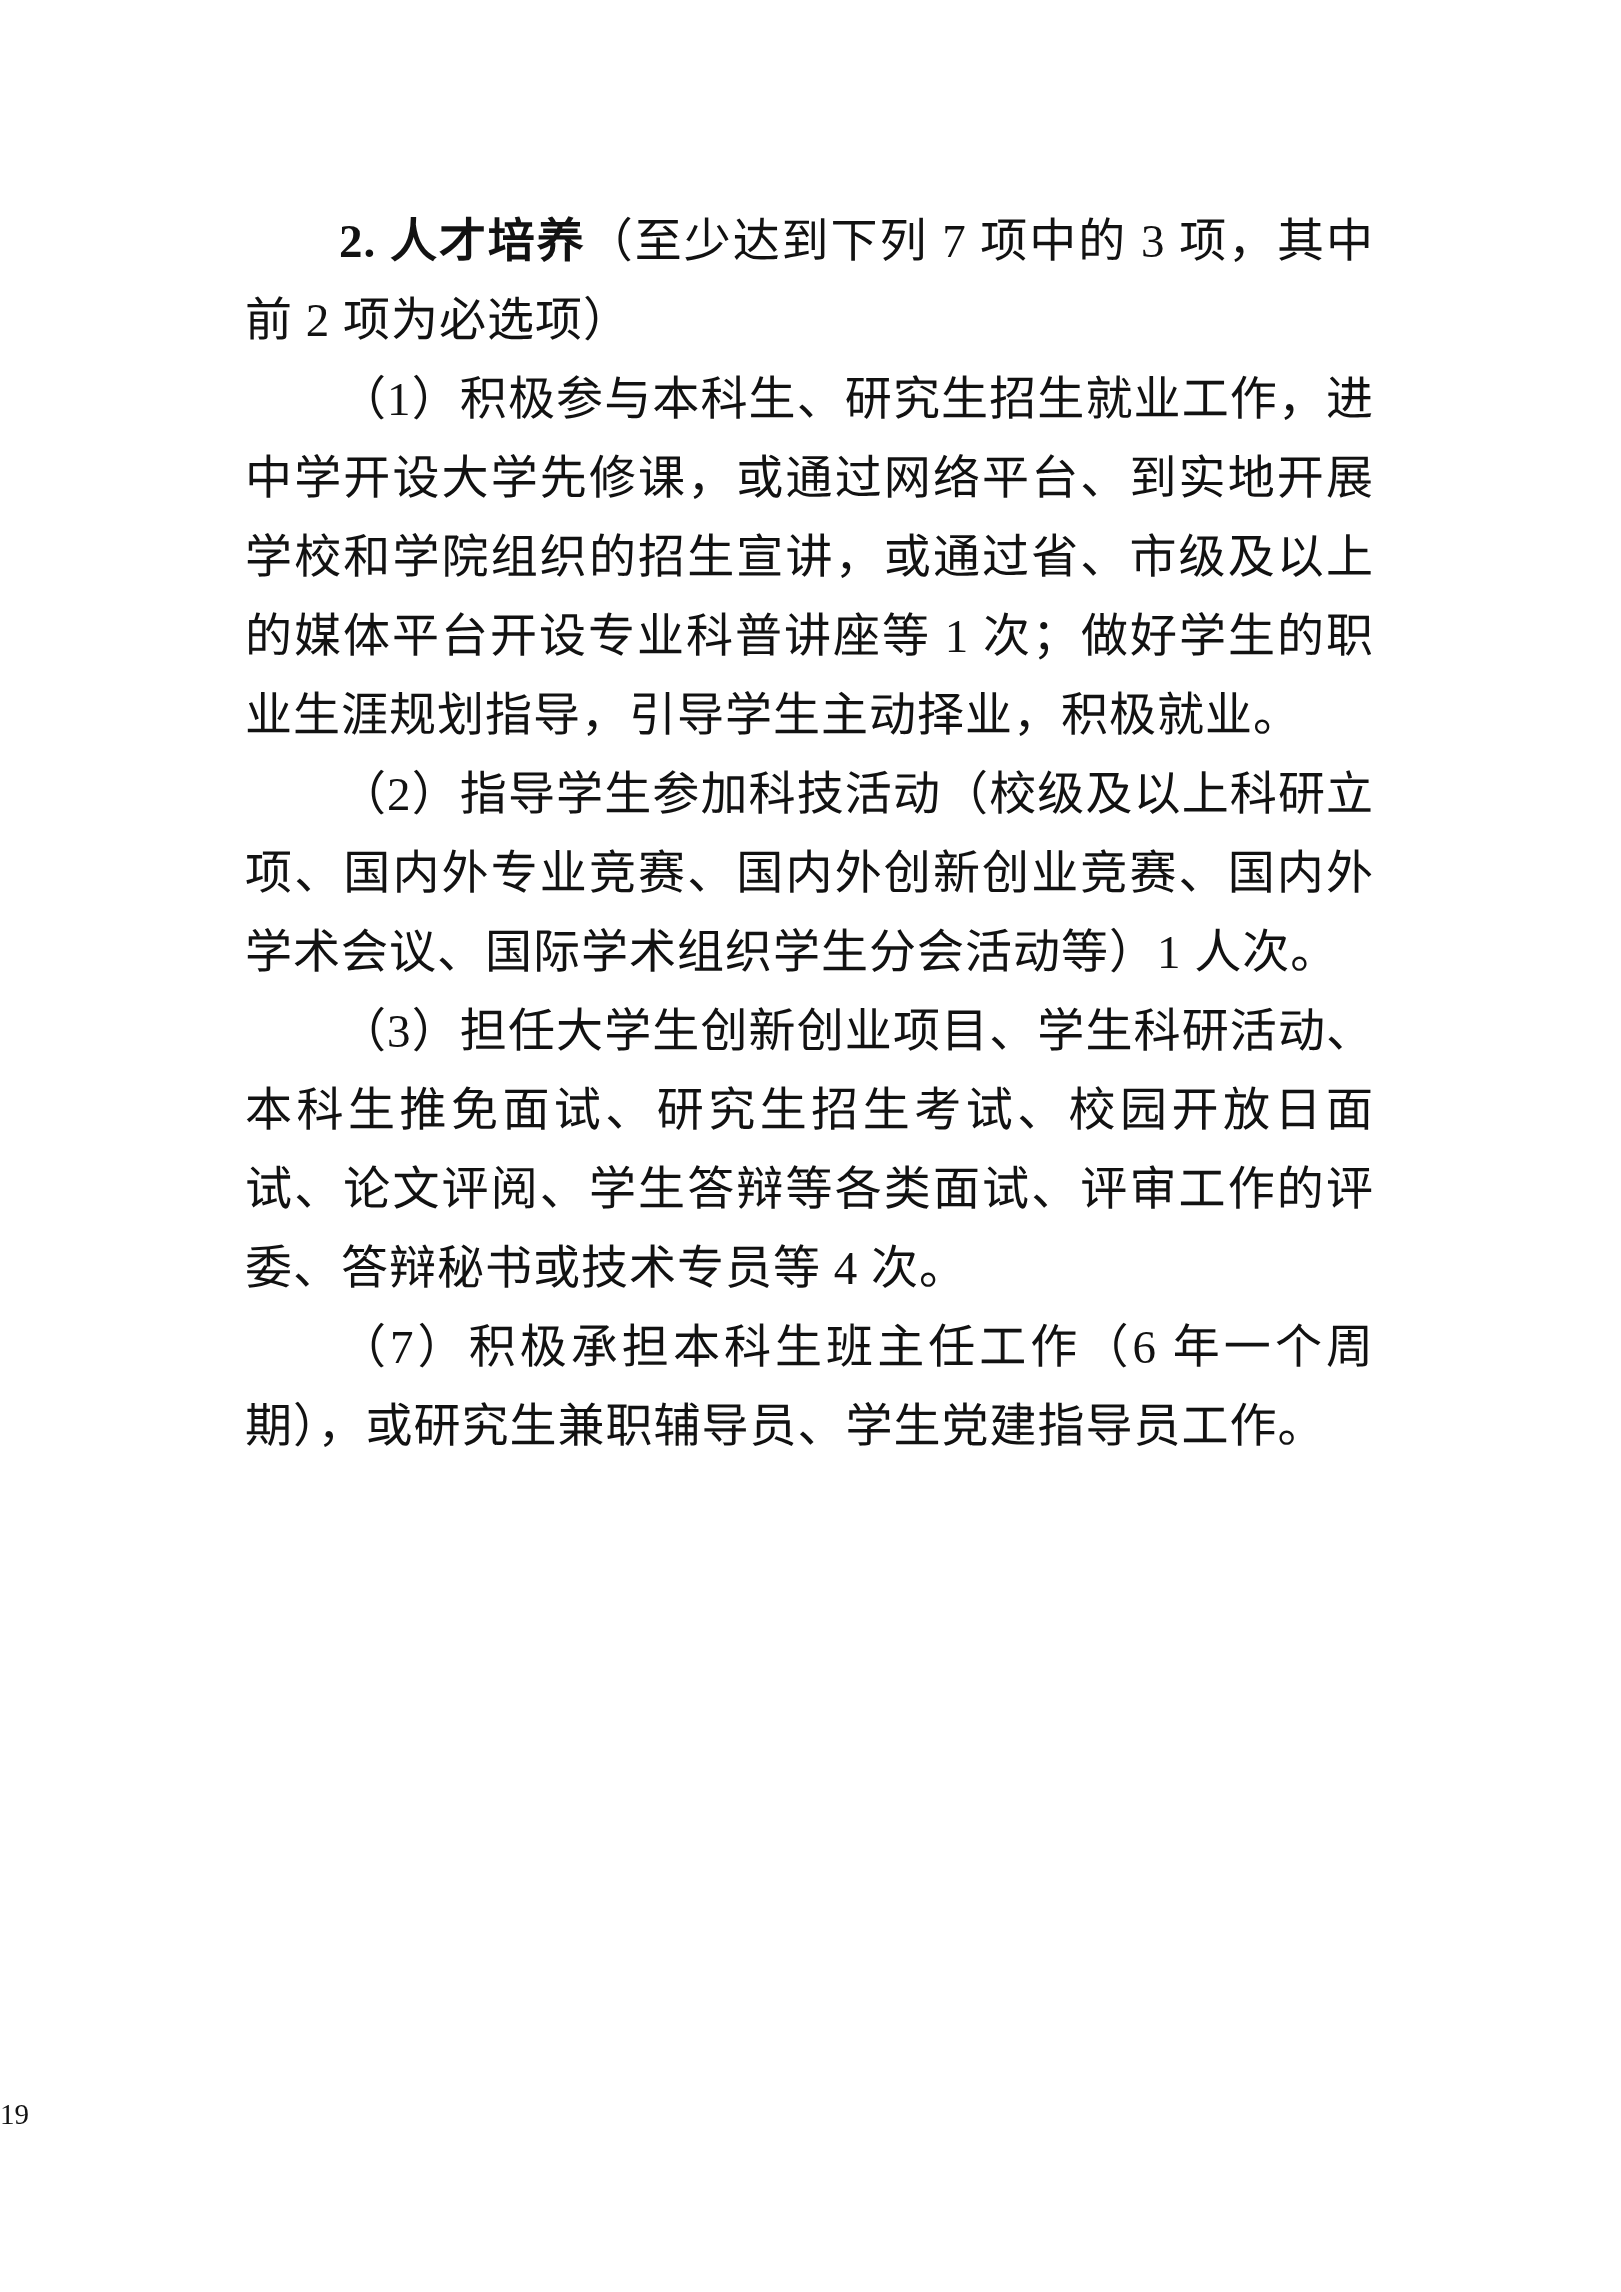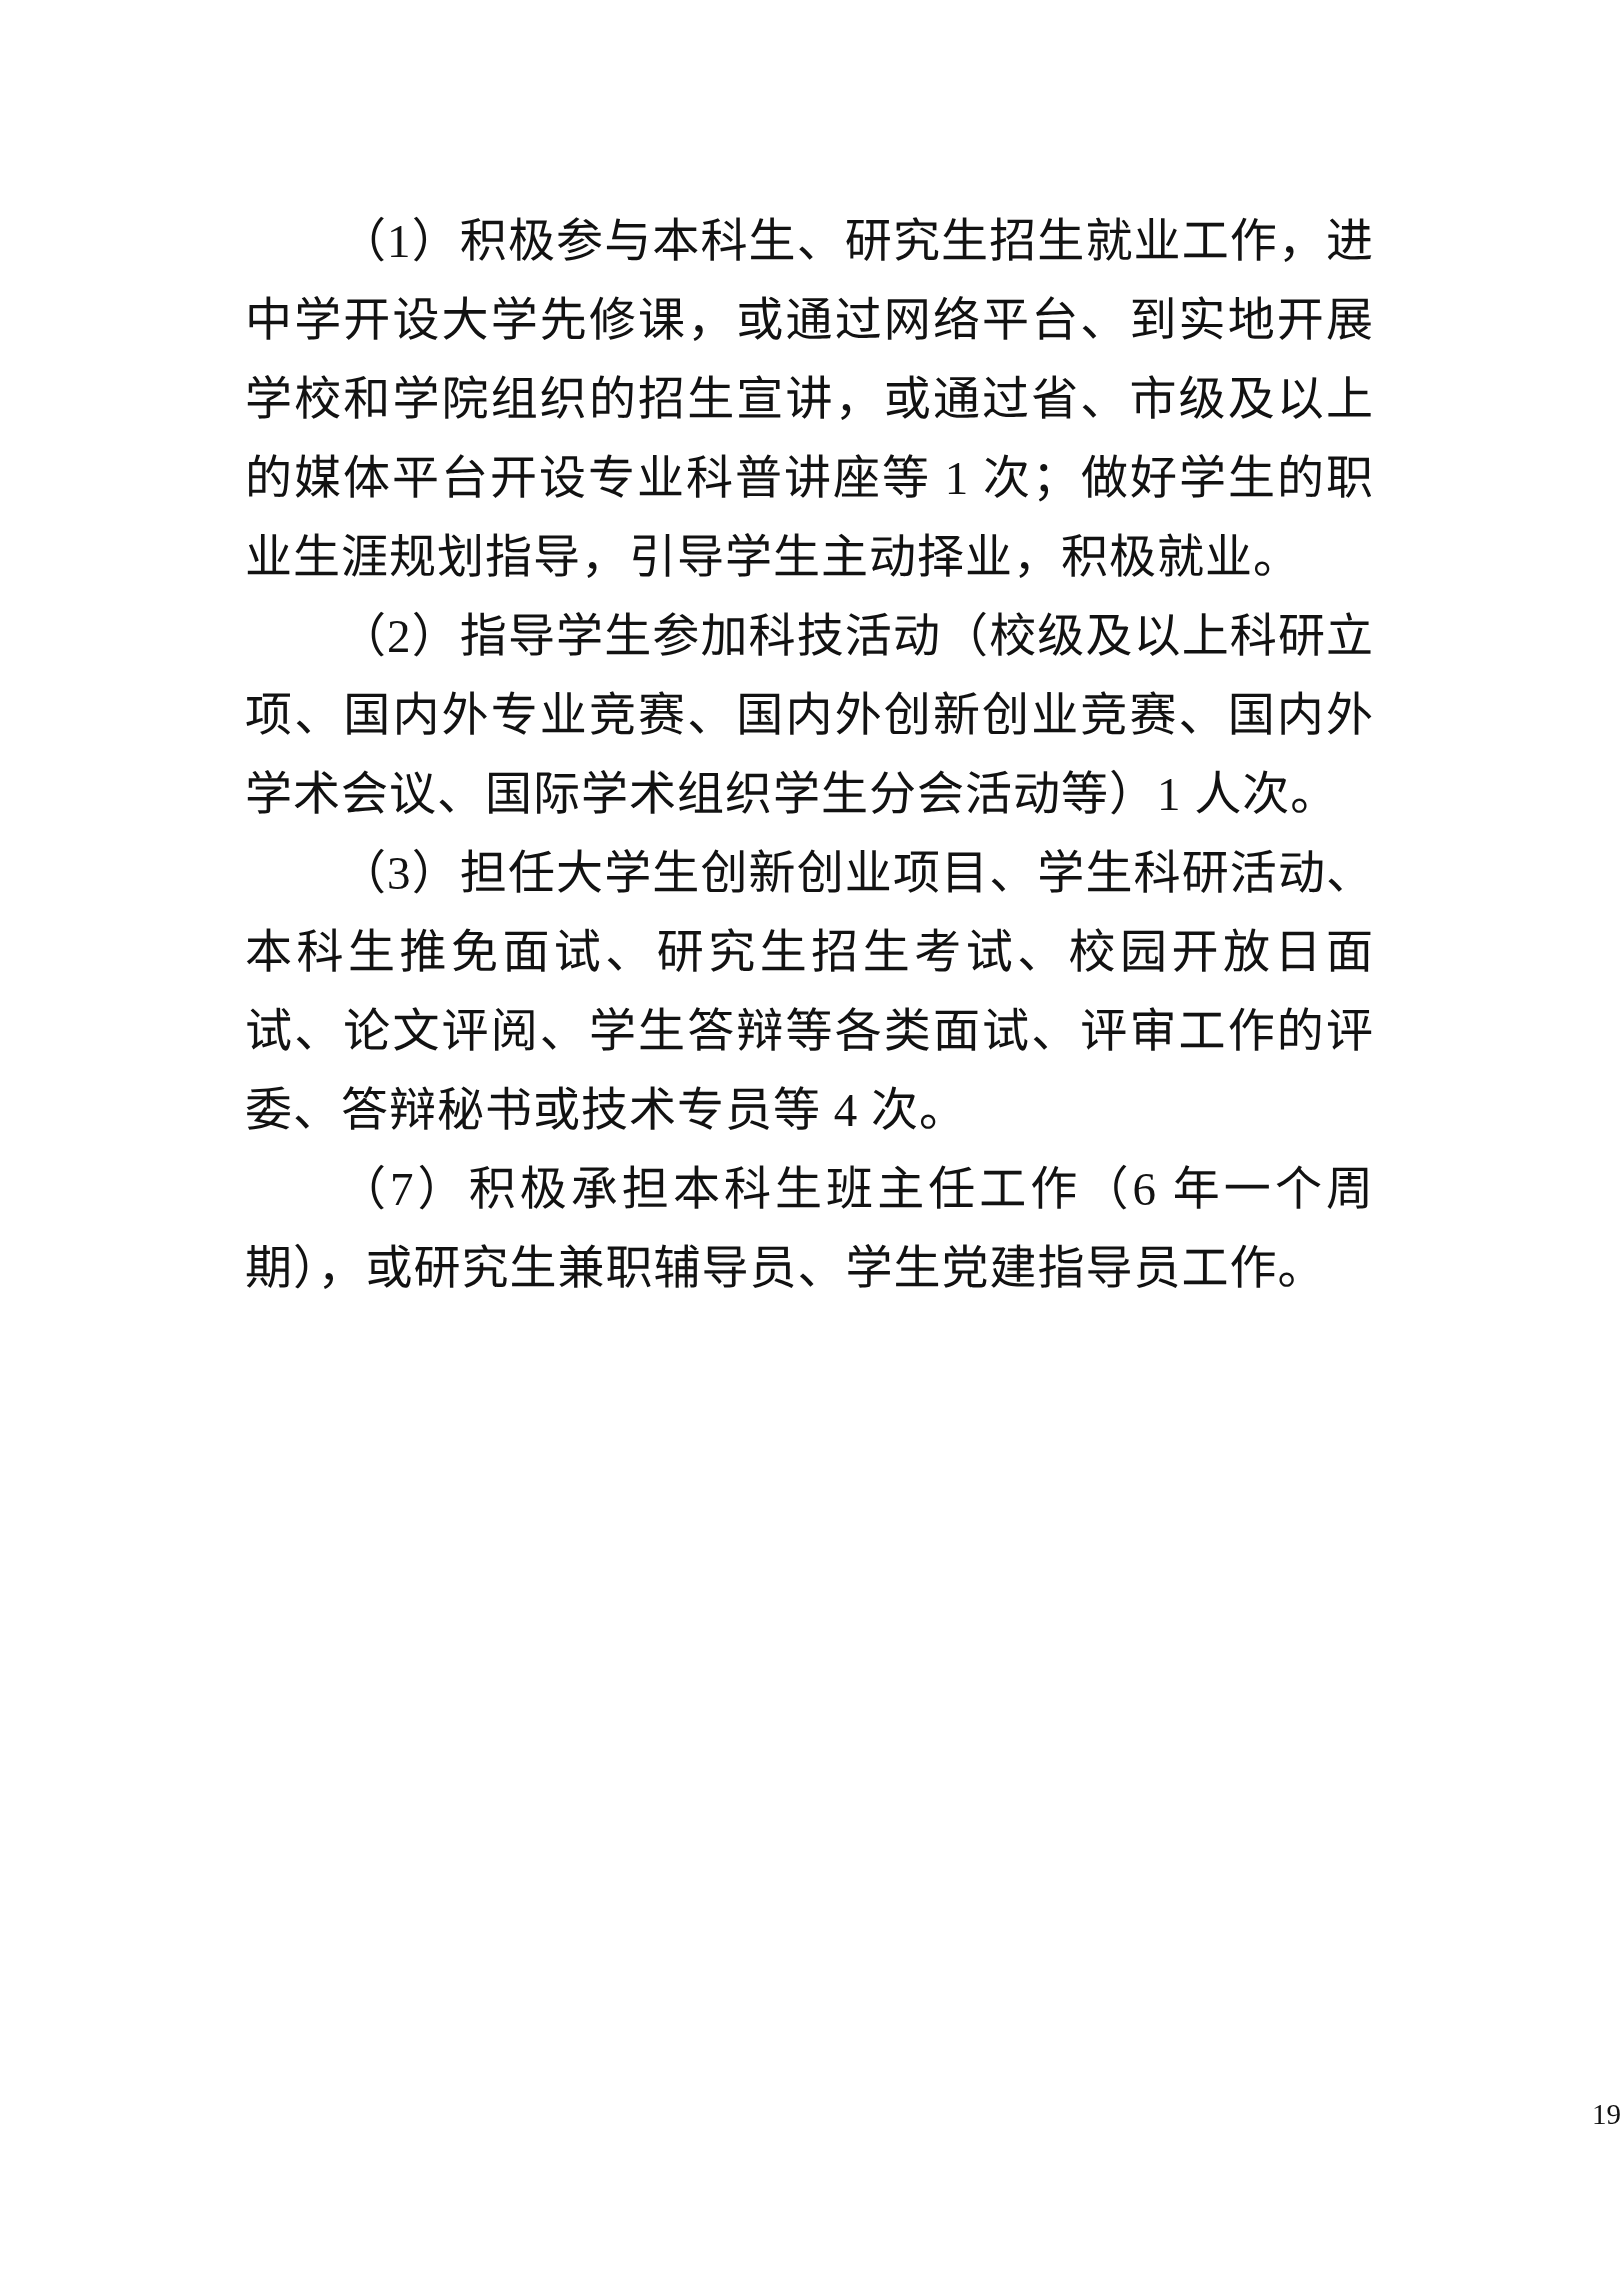--- a/index.html
+++ b/index.html
@@ -34,33 +34,34 @@
     text-indent: 2em;
   }
   .bold {
     font-weight: bold;
   }
   .page-footer {
     position: absolute;
     top: 2098px;
     left: 0;
     width: 100%;
-    text-align: right;
+    text-align: left;
     font-size: 29px;
     line-height: 33px;
     color: #121212;
   }
 </style>
 </head>
 <body>
 
 <div class="page">
 
   <div class="body-text">
 
+    <p class="para"><span class="bold">2. 人才培养</span><span>（至少达到下列 7 项中的 3 项，其中前 2 项为必选项）</span></p>
 
     <p class="para">（1）积极参与本科生、研究生招生就业工作，进中学开设大学先修课，或通过网络平台、到实地开展学校和学院组织的招生宣讲，或通过省、市级及以上的媒体平台开设专业科普讲座等 1 次；做好学生的职业生涯规划指导，引导学生主动择业，积极就业。</p>
 
     <p class="para">（2）指导学生参加科技活动（校级及以上科研立项、国内外专业竞赛、国内外创新创业竞赛、国内外学术会议、国际学术组织学生分会活动等）1 人次。</p>
 
     <p class="para">（3）担任大学生创新创业项目、学生科研活动、本科生推免面试、研究生招生考试、校园开放日面试、论文评阅、学生答辩等各类面试、评审工作的评委、答辩秘书或技术专员等 4 次。</p>
 
 
 
 

